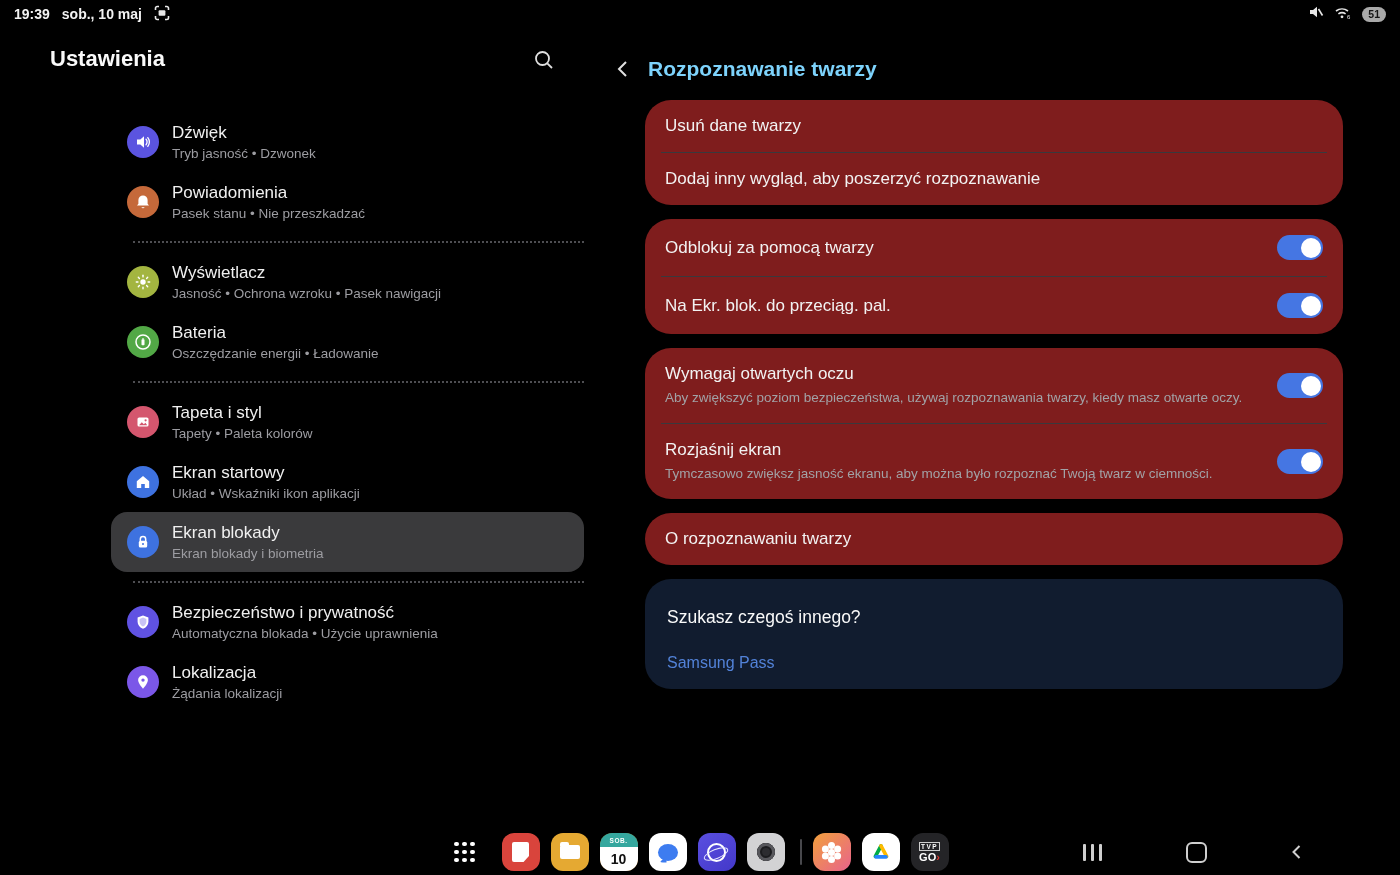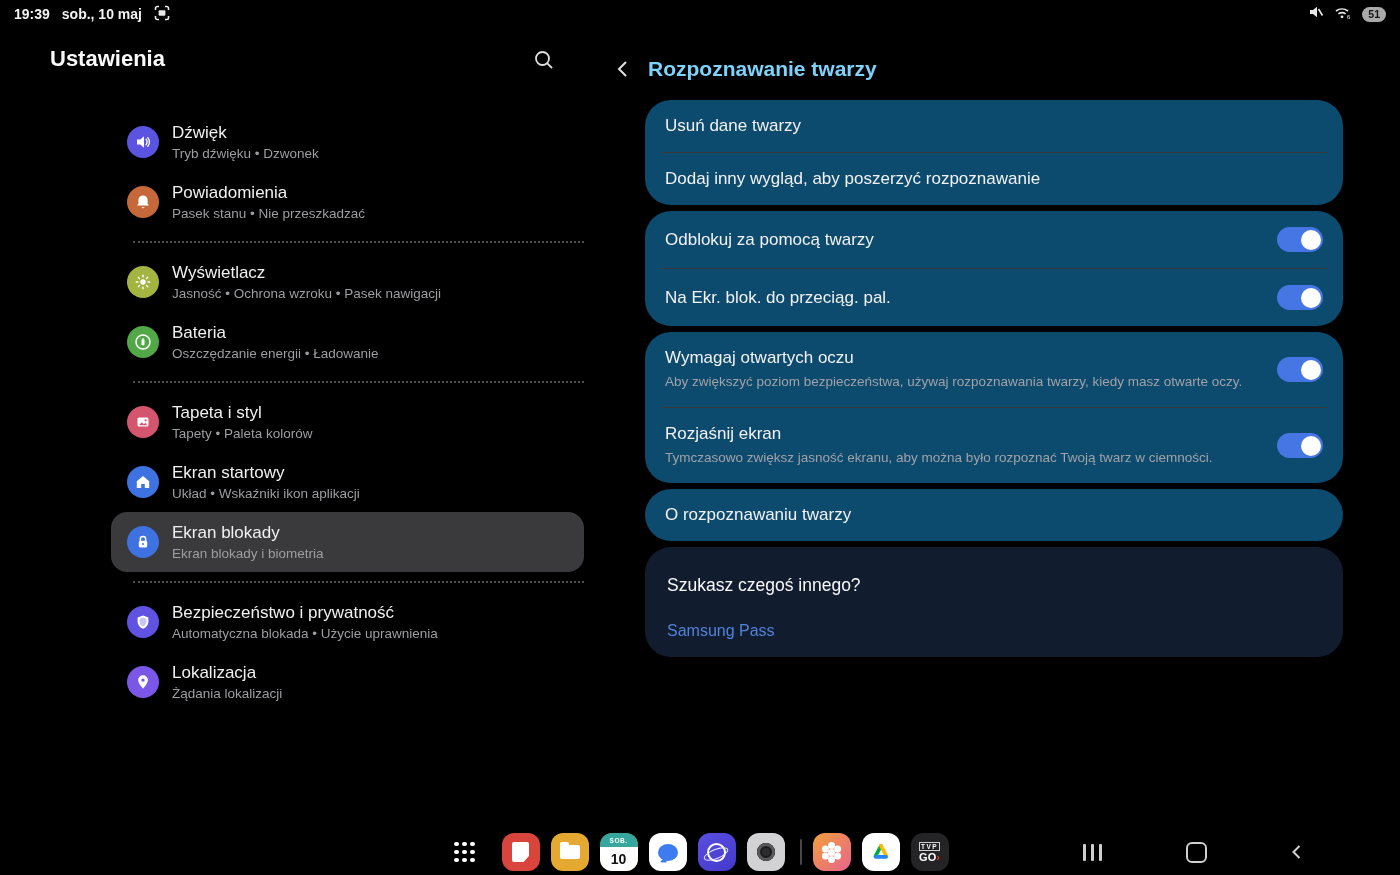--- a/index.html
+++ b/index.html
@@ -26,21 +26,21 @@
            align-items:center;justify-content:center;}
   .mi-label{font-size:17px;color:#f0f0f0;}
   .mi-sub{font-size:13.5px;color:#9d9da2;margin-top:3px;}
   .dotted{border-top:2px dotted #4e4e52;margin:9px 64px 9px 85px;}
 
   
   .right-panel{position:absolute;top:28px;left:600px;width:800px;height:800px;}
   .back-btn{position:absolute;left:12px;top:30px;cursor:pointer;}
   .rp-title{position:absolute;left:48px;top:29px;font-size:21px;font-weight:bold;color:#7dd3fc;}
   .cards{position:absolute;left:45px;top:72px;width:698px;}
-  .card{background:#0c4a6e;border-radius:26px;margin-bottom:6px;box-sizing:border-box;}
+  .card{background:#7f1d1d;border-radius:26px;margin-bottom:14px;box-sizing:border-box;}
   .card-row{display:flex;align-items:center;justify-content:space-between;
             padding:16px 20px;cursor:pointer;}
   .row-text{flex:1;}
   .row-title{font-size:17px;color:#f2f2f2;}
   .row-desc{font-size:13.5px;color:#a2a2a6;margin-top:5px;line-height:1.35;max-width:600px;}
   .card-div{height:1px;background:#39393d;margin:0 16px;}
   .toggle{width:46px;height:25px;border-radius:13px;background:#4576e3;position:relative;
           flex:none;margin-left:18px;cursor:pointer;}
   .toggle::after{content:"";position:absolute;right:2.5px;top:2.5px;width:20px;height:20px;
           border-radius:50%;background:#fff;}
@@ -148,21 +148,21 @@
 
       <div class="menu-item">
         <span class="mi-icon" style="background:#5b54e0">
           <svg width="18" height="18" viewBox="0 0 18 18">
               <polygon points="3,6.5 6.3,6.5 10,3.2 10,14.8 6.3,11.5 3,11.5" fill="#fff"></polygon>
               <path d="M12 6.2q2.2 2.8 0 5.6M13.8 4.6q3.2 4.4 0 8.8" stroke="#fff" stroke-width="1.3" fill="none" stroke-linecap="round"></path>
             </svg>
         </span>
         <span class="row-text">
           <div class="mi-label">Dźwięk</div>
-          <div class="mi-sub">Tryb dźwięku  •  Dzwonek</div>
+          <div class="mi-sub">Tryb jasność  •  Dzwonek</div>
         </span>
       </div>
 
       <div class="menu-item">
         <span class="mi-icon" style="background:#c5693a">
           <svg width="18" height="18" viewBox="0 0 18 18">
               <path d="M9 2.5a4.6 4.6 0 0 0-4.6 4.6v3.6L3 12.6h12l-1.4-1.9V7.1A4.6 4.6 0 0 0 9 2.5z" fill="#fff"></path>
               <path d="M7.4 14.2a1.7 1.7 0 0 0 3.2 0z" fill="#fff"></path>
             </svg>
         </span>

